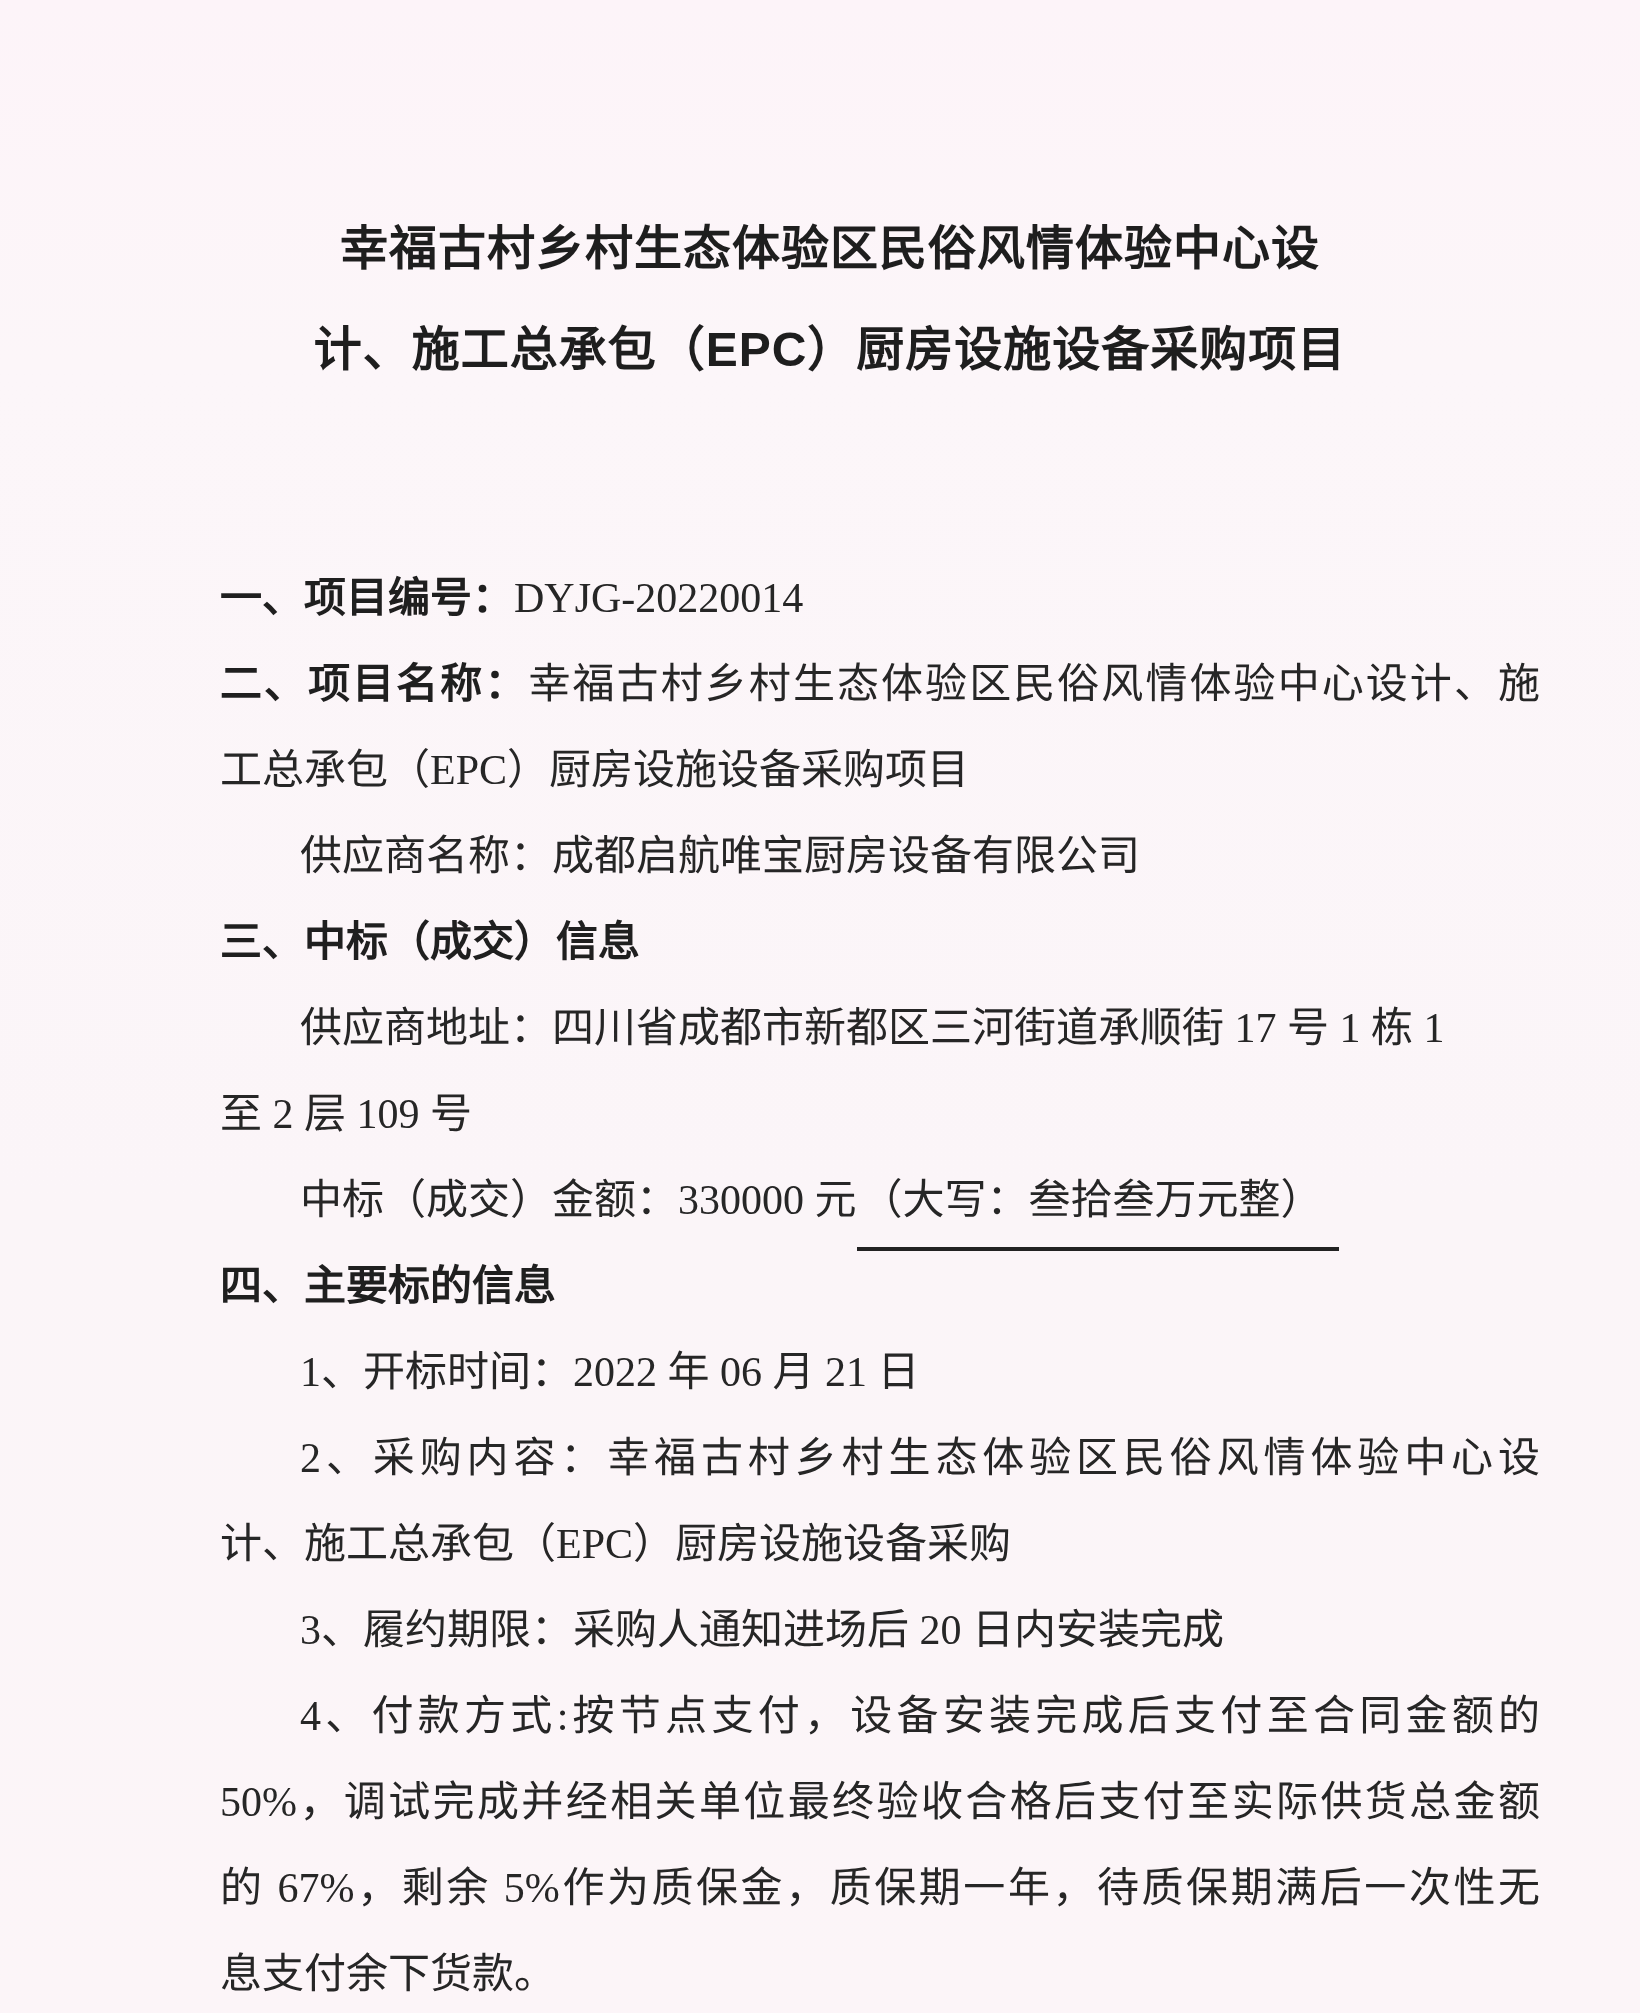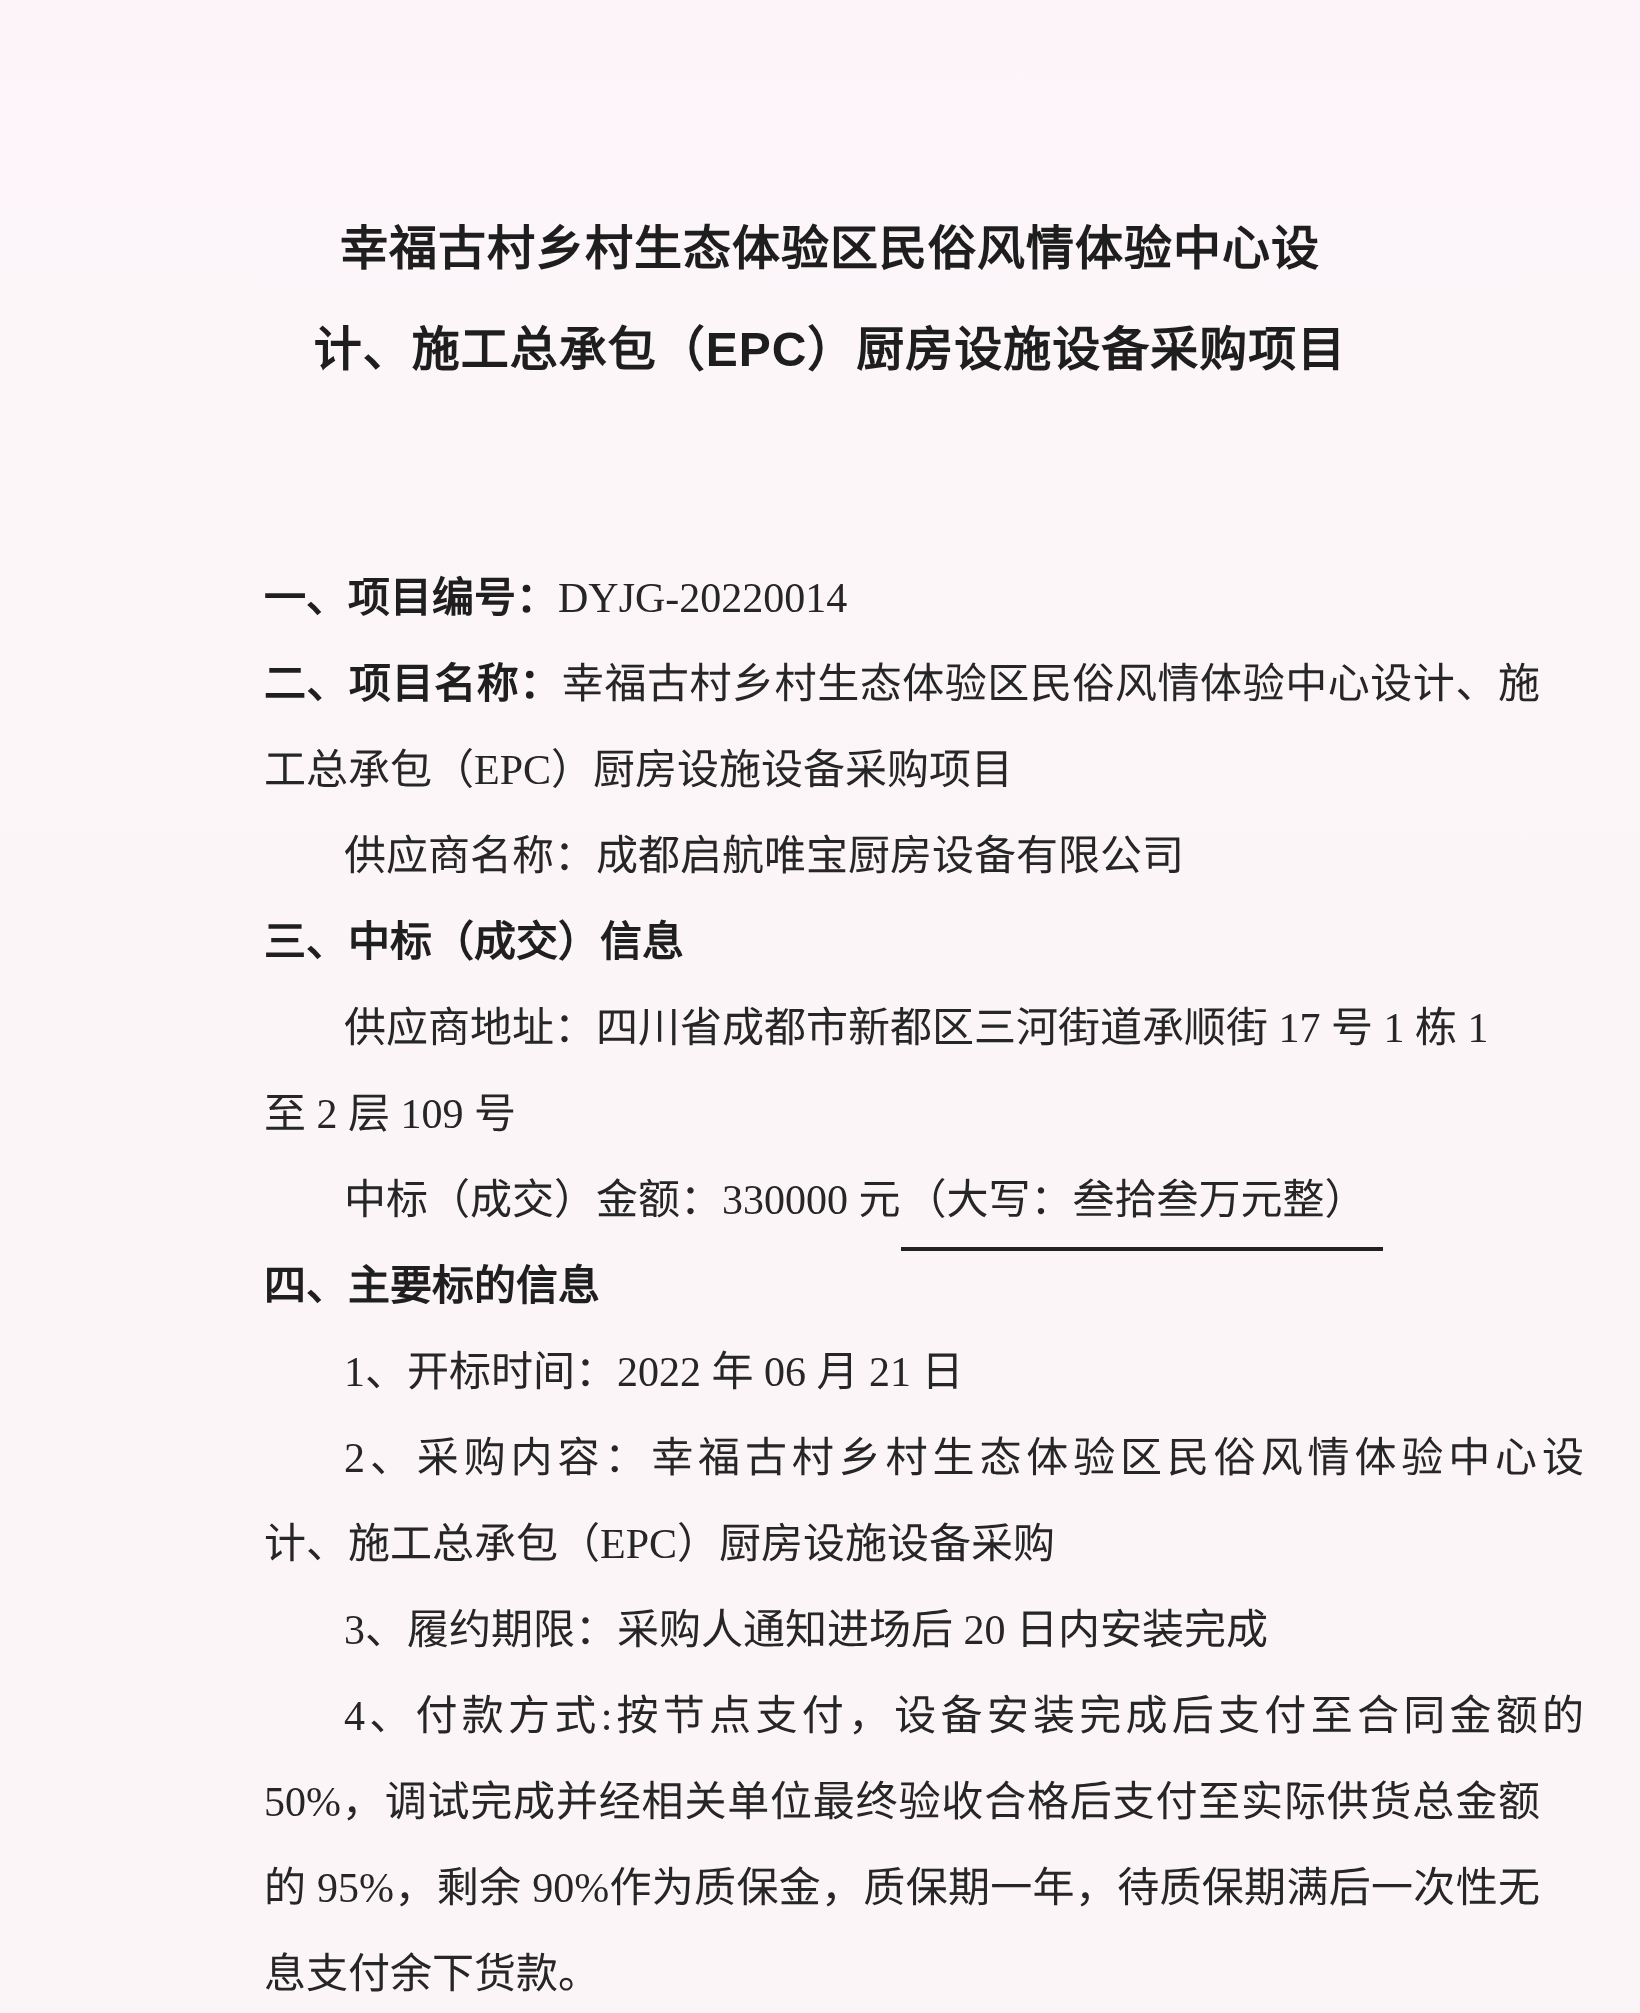--- a/index.html
+++ b/index.html
@@ -40,21 +40,20 @@
     left: 220px;
     top: 555px;
     width: 1320px;
     font-size: 42px;
     color: #262626;
   }
   .line {
     height: 86px;
     line-height: 86px;
     white-space: nowrap;
-    margin-left: 44px;
   }
   .indent { padding-left: 80px; }
   .stretch {
     white-space: normal;
     text-align: justify;
     text-align-last: justify;
   }
   .stretch.indent { width: 1240px; }
   .heading, .label {
     font-family: "Liberation Sans", "DejaVu Sans", sans-serif;
@@ -107,18 +106,18 @@
     <div class="line indent stretch">2、采购内容：幸福古村乡村生态体验区民俗风情体验中心设</div>
 
     <div class="line">计、施工总承包（EPC）厨房设施设备采购</div>
 
     <div class="line indent">3、履约期限：采购人通知进场后 20 日内安装完成</div>
 
     <div class="line indent stretch">4、付款方式:按节点支付，设备安装完成后支付至合同金额的</div>
 
     <div class="line stretch">50%，调试完成并经相关单位最终验收合格后支付至实际供货总金额</div>
 
-    <div class="line stretch">的 95%，剩余 90%作为质保金，质保期一年，待质保期满后一次性无</div>
+    <div class="line stretch">的 67%，剩余 5%作为质保金，质保期一年，待质保期满后一次性无</div>
 
     <div class="line">息支付余下货款。</div>
 
   </div>
 </div>
 
 </body></html>

